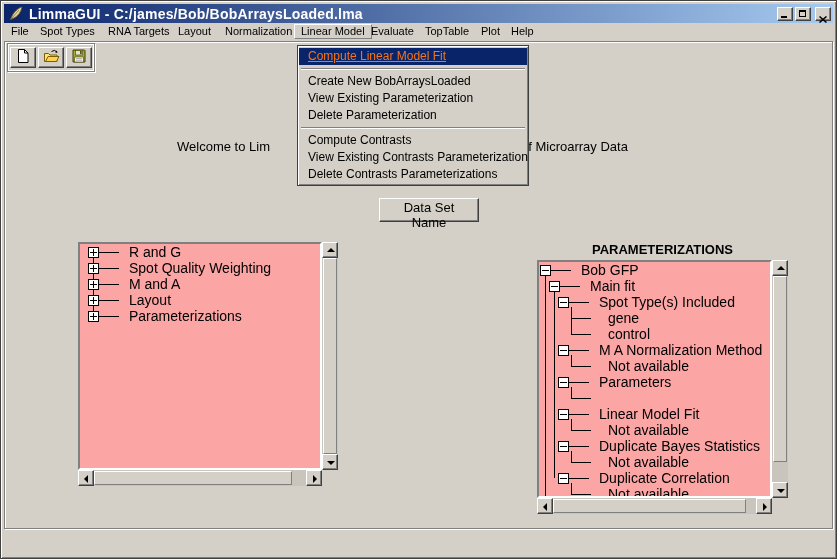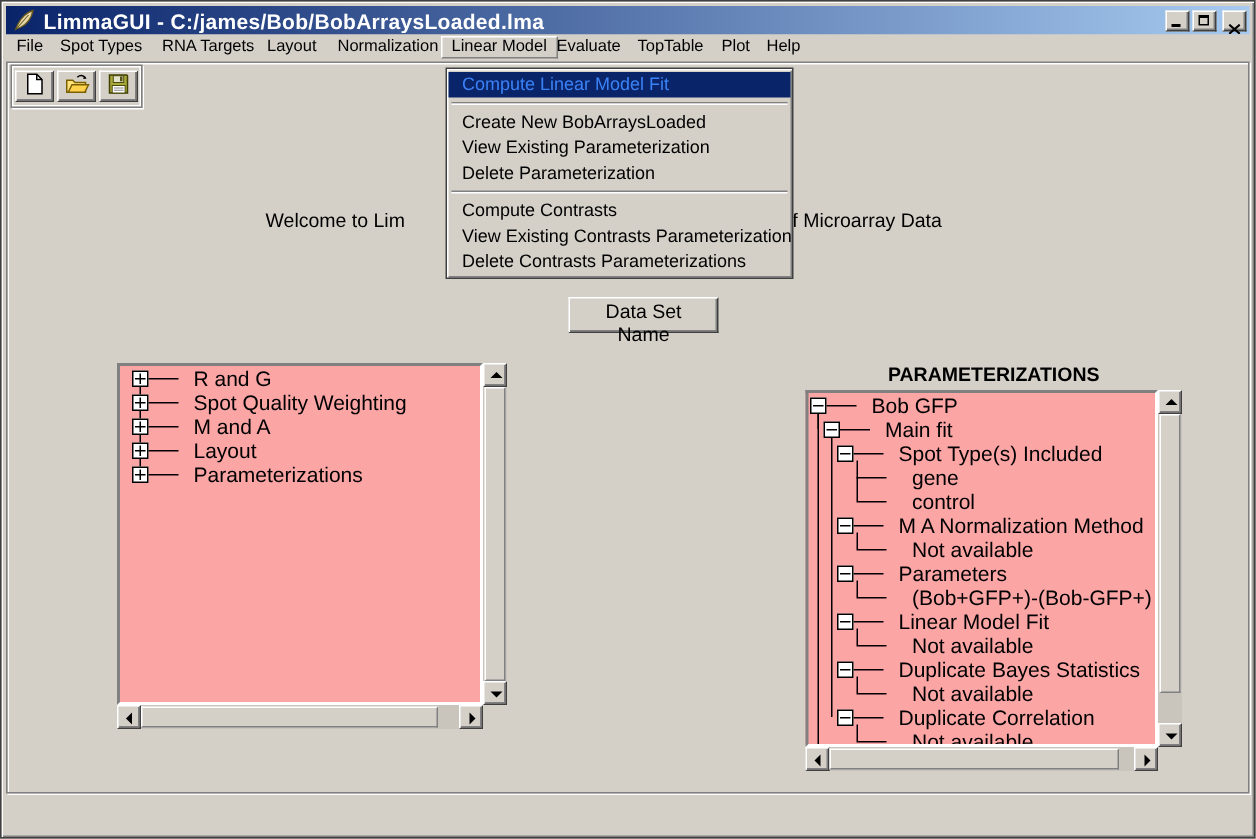--- a/index.html
+++ b/index.html
@@ -49,21 +49,21 @@
   
   .dataset-btn{position:absolute;left:374px;top:156px;width:100px;height:24px;background:#d4d0c8;
                border:1px solid;border-color:#ffffff #404040 #404040 #ffffff;
                box-shadow:inset -1px -1px 0 #808080;font-size:13px;font-family:"Liberation Sans",sans-serif;
                color:#000;cursor:default;}
   
   .dropdown{position:absolute;left:292px;top:3px;width:232px;background:#d4d0c8;z-index:50;
             border:1px solid #404040;box-shadow:inset 1px 1px 0 #ffffff,inset -1px -1px 0 #808080;
             padding:2px 1px;box-sizing:border-box;}
   .mitem{height:17px;line-height:17px;font-size:12px;padding-left:9px;color:#000;white-space:nowrap;}
-  .mitem.hl{background:var(--hl,#0a246a);color:#3b82f6;}
+  .mitem.hl{background:var(--hl,#0a246a);color:#f97316;text-decoration:underline;}
   .msep{height:0;border-top:1px solid #808080;border-bottom:1px solid #ffffff;margin:3px 2px;}
   
   .tree-panel{position:absolute;}
   .tp-left{left:73px;top:200px;width:260px;}
   .tp-right{left:532px;top:200px;width:251px;}
   .tree-title{text-align:center;font-weight:bold;font-size:13px;height:18px;line-height:16px;color:#000;}
   .tree-grid{display:grid;}
   .tp-left  .tree-grid{grid-template-columns:244px 16px;grid-template-rows:228px 16px;}
   .tp-right .tree-grid{grid-template-columns:235px 16px;grid-template-rows:238px 16px;}
   .tree-view{background:#fca5a5;border:2px solid;border-color:#808080 #ffffff #ffffff #808080;
@@ -240,21 +240,20 @@
             <div class="tline" style="left: 29px; top: 88px; width: 21px; height: 1px;"></div>
             <div class="tbox" style="left: 19px; top: 83px;"></div>
             <div class="tlabel" style="left: 60px; top: 80px;">M A Normalization Method</div>
             <div class="tline" style="left: 32px; top: 104px; width: 20px; height: 1px;"></div>
             <div class="tlabel" style="left: 69px; top: 96px;">Not available</div>
             <div class="tline" style="left: 32px; top: 125px; width: 1px; height: 11px;"></div>
             <div class="tline" style="left: 29px; top: 120px; width: 21px; height: 1px;"></div>
             <div class="tbox" style="left: 19px; top: 115px;"></div>
             <div class="tlabel" style="left: 60px; top: 112px;">Parameters</div>
             <div class="tline" style="left: 32px; top: 136px; width: 20px; height: 1px;"></div>
-            <div class="tlabel" style="left: 69px; top: 128px;">(Bob+GFP+)-(Bob-GFP+)</div>
             <div class="tline" style="left: 32px; top: 157px; width: 1px; height: 11px;"></div>
             <div class="tline" style="left: 29px; top: 152px; width: 21px; height: 1px;"></div>
             <div class="tbox" style="left: 19px; top: 147px;"></div>
             <div class="tlabel" style="left: 60px; top: 144px;">Linear Model Fit</div>
             <div class="tline" style="left: 32px; top: 168px; width: 20px; height: 1px;"></div>
             <div class="tlabel" style="left: 69px; top: 160px;">Not available</div>
             <div class="tline" style="left: 32px; top: 189px; width: 1px; height: 11px;"></div>
             <div class="tline" style="left: 29px; top: 184px; width: 21px; height: 1px;"></div>
             <div class="tbox" style="left: 19px; top: 179px;"></div>
             <div class="tlabel" style="left: 60px; top: 176px;">Duplicate Bayes Statistics</div>

